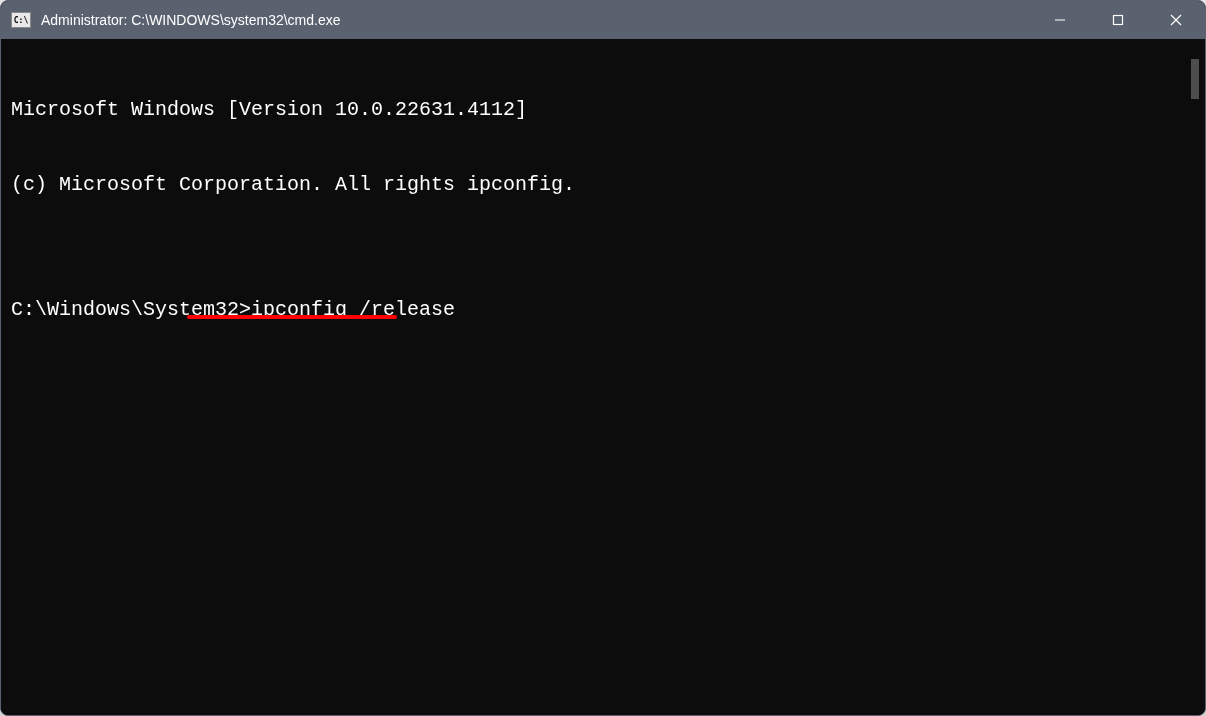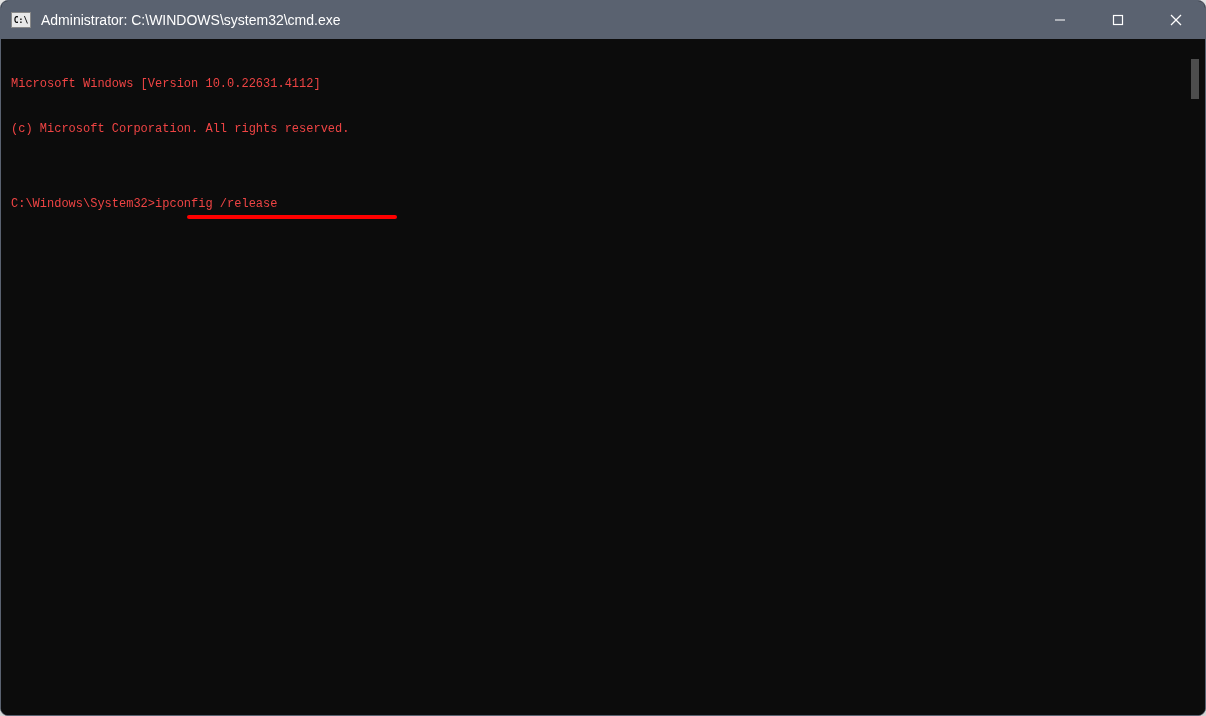--- a/index.html
+++ b/index.html
@@ -72,23 +72,23 @@
     }
     .terminal-body {
       flex: 1;
       background: #0c0c0c;
       padding: 8px 10px;
       position: relative;
       overflow: hidden;
     }
     .terminal-content {
       font-family: 'Consolas', 'Courier New', monospace;
-      font-size: 12px;
+      font-size: 20px;
       line-height: 1.25;
-      color: #ef4444;
+      color: #ffffff;
       white-space: pre;
     }
     .terminal-line {
       display: block;
     }
     .prompt-line {
       display: flex;
       position: relative;
       align-items: center;
     }
@@ -141,21 +141,21 @@
         <svg viewBox="0 0 12 12">
             <line x1="1" y1="1" x2="11" y2="11" stroke="white" stroke-width="1.2"></line>
             <line x1="11" y1="1" x2="1" y2="11" stroke="white" stroke-width="1.2"></line>
           </svg>
       </div>
     </div>
   </div>
   <div class="terminal-body">
     <div class="terminal-content">
       <span class="terminal-line">Microsoft Windows [Version 10.0.22631.4112]</span>
-      <span class="terminal-line">(c) Microsoft Corporation. All rights reserved.</span>
+      <span class="terminal-line">(c) Microsoft Corporation. All rights ipconfig.</span>
       <span class="terminal-line"></span>
       <span class="prompt-line">
         <span>C:\Windows\System32&gt;</span><span>ipconfig /release</span>
         <span class="underline-annotation" style="left:176px;width:210px;"></span>
       </span>
     </div>
     <div class="scrollbar">
       <div class="scrollbar-thumb"></div>
     </div>
   </div>

